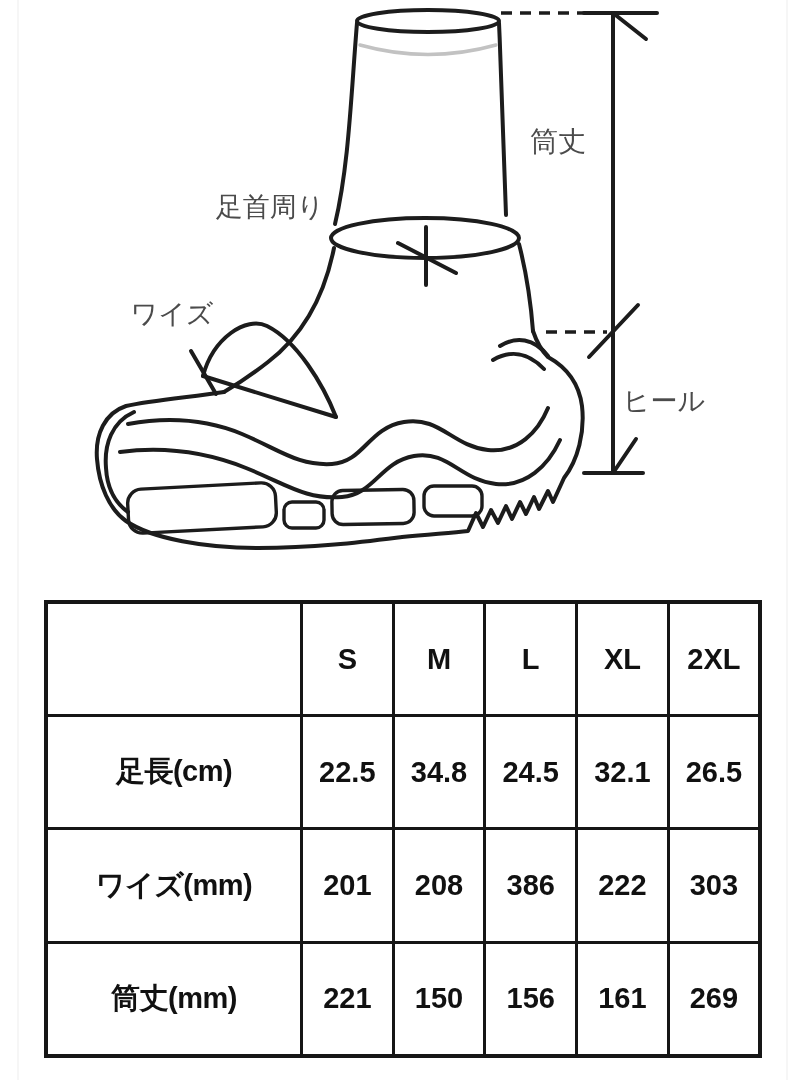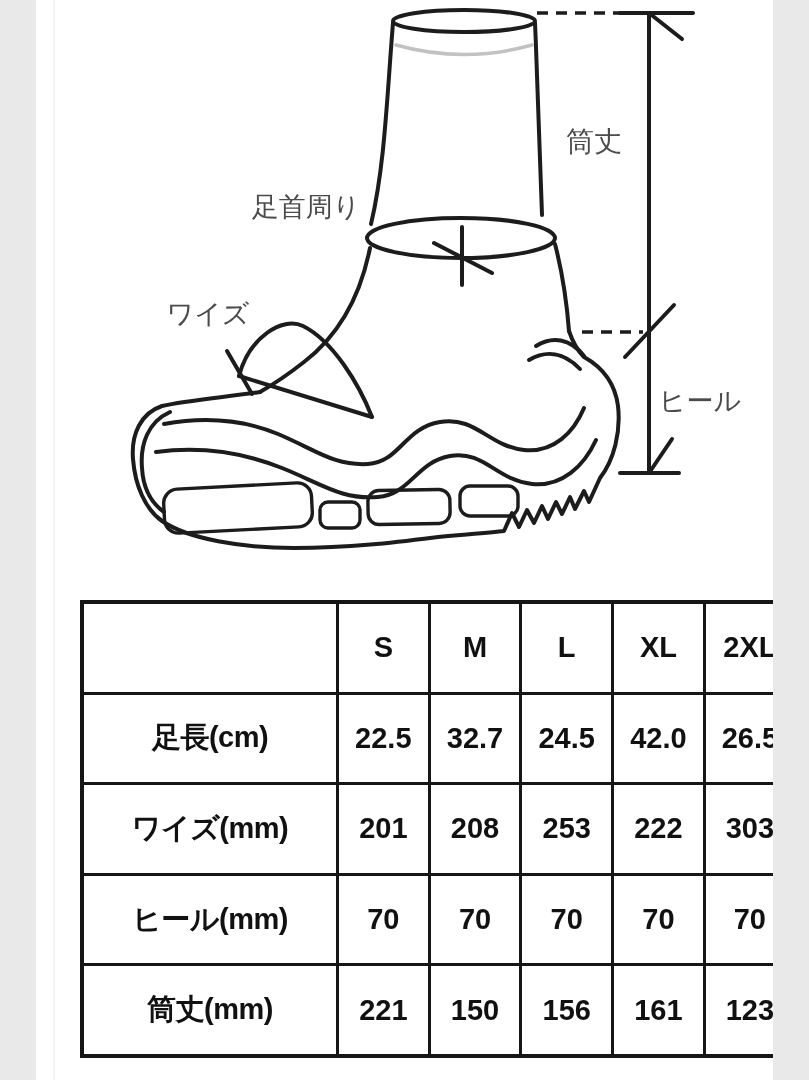--- a/index.html
+++ b/index.html
@@ -1,18 +1,18 @@
 <!DOCTYPE html>
 <html><head>
 <meta charset="utf-8">
 <style>
   html,body{margin:0;padding:0;}
   body{background:#e9e9e9;}
   .canvas{
-    position:relative;width:737px;height:1080px;margin:0 auto;
+    position:relative;width:809px;height:1080px;margin:0 auto;
     background:#ffffff;overflow:hidden;
     font-family:"Liberation Sans", sans-serif;
   }
   .edge{position:absolute;top:0;bottom:0;width:2px;background:#f6f6f6;}
   .edge.left{left:17px;}
   .edge.right{left:786px;}
 
   svg.diagram{position:absolute;left:0;top:0;}
   .ln{fill:none;stroke:#1c1c1c;stroke-width:4;stroke-linecap:round;stroke-linejoin:round;}
   .ln-thin{fill:none;stroke:#1c1c1c;stroke-width:3.4;stroke-linecap:round;stroke-linejoin:round;}
@@ -122,44 +122,36 @@
       <td class="corner"></td>
       <td class="hdr">S</td>
       <td class="hdr">M</td>
       <td class="hdr">L</td>
       <td class="hdr">XL</td>
       <td class="hdr">2XL</td>
     </tr>
     <tr>
       <td class="rowlabel">足長(cm)</td>
       <td>22.5</td>
-      <td>32.7</td>
+      <td>34.8</td>
       <td>24.5</td>
-      <td>42.0</td>
+      <td>32.1</td>
       <td>26.5</td>
     </tr>
     <tr>
       <td class="rowlabel">ワイズ(mm)</td>
       <td>201</td>
       <td>208</td>
-      <td>253</td>
+      <td>386</td>
       <td>222</td>
       <td>303</td>
-    </tr>
-    <tr>
-      <td class="rowlabel">ヒール(mm)</td>
-      <td>70</td>
-      <td>70</td>
-      <td>70</td>
-      <td>70</td>
-      <td>70</td>
     </tr>
     <tr>
       <td class="rowlabel">筒丈(mm)</td>
       <td>221</td>
       <td>150</td>
       <td>156</td>
       <td>161</td>
-      <td>123</td>
+      <td>269</td>
     </tr>
   </tbody>
     </table>
 </div>
 
 </body></html>

